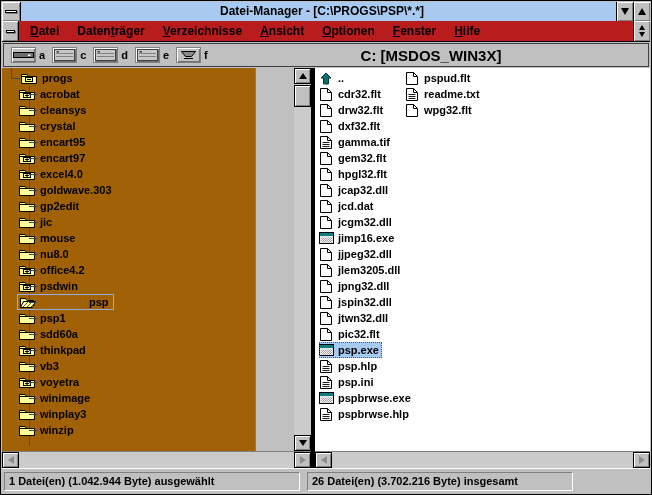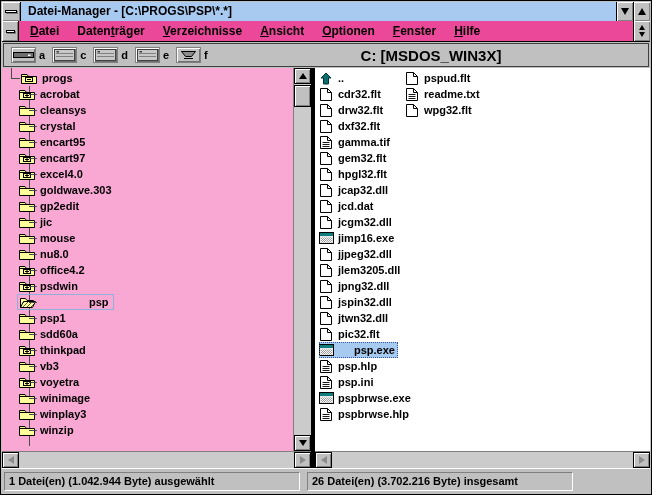--- a/index.html
+++ b/index.html
@@ -13,35 +13,35 @@
   .titlebar {
     position:absolute; left:1px; top:1px; right:1px; height:19px;
     background:var(--titlebar,#A8CAF0); display:flex; align-items:stretch;
   }
   .sysbox {
     width:19px; background:#C0C0C0; border-right:1px solid #000;
     display:flex; align-items:center; justify-content:center;
     box-shadow: inset 1px 1px 0 #fff, inset -1px -1px 0 #808080;
   }
   .sysbox .dash { width:12px; height:3px; background:#fff; border:1px solid #000; box-shadow:1px 1px 0 #808080; }
-  .title-text { flex:1; text-align:left; font-size:12px; font-weight:bold; color:#000; line-height:19px;
+  .title-text { flex:1; text-align:center; font-size:12px; font-weight:bold; color:#000; line-height:19px;
     white-space:nowrap; overflow:hidden;margin-left:7px; }
   .tb-btn {
     width:17px; background:#C0C0C0; border-left:1px solid #000;
     display:flex; align-items:center; justify-content:center;
     box-shadow: inset 1px 1px 0 #fff, inset -1px -1px 0 #808080;
   }
   .tri-dn { width:0; height:0; border-left:4px solid transparent; border-right:4px solid transparent; border-top:7px solid #000; }
   .tri-up { width:0; height:0; border-left:4px solid transparent; border-right:4px solid transparent; border-bottom:7px solid #000; }
   .tri-up.sm { border-left-width:3px; border-right-width:3px; border-bottom-width:5px; }
   .tri-dn.sm { border-left-width:3px; border-right-width:3px; border-top-width:5px; }
   
   .menubar {
     position:absolute; left:1px; top:20px; right:1px; height:21px;
-    background:#ec4899; border-bottom:1px solid #000; display:flex; align-items:stretch;
+    background:#b91c1c; border-bottom:1px solid #000; display:flex; align-items:stretch;
   }
   .childbox { width:17px; background:#C0C0C0; border-right:1px solid #000;
     display:flex; align-items:center; justify-content:center;
     box-shadow: inset 1px 1px 0 #fff, inset -1px -1px 0 #808080; }
   .childbox .dash { width:9px; height:3px; background:#fff; border:1px solid #000; box-shadow:1px 1px 0 #808080; }
   .menu-items { flex:1; display:flex; align-items:center; padding-left:2px; }
   .menu-item { font-size:12px; font-weight:bold; padding:0 9px; color:#000; white-space:nowrap; }
   .menu-item .hot { text-decoration:underline; }
   .restorebox { width:17px; background:#C0C0C0; border-left:1px solid #000;
     display:flex; flex-direction:column; gap:2px; align-items:center; justify-content:center;
@@ -51,22 +51,22 @@
   .drivebar-frame { position:absolute; left:1px; right:1px; top:1px; bottom:1px;
     border:1px solid #404040; display:flex; align-items:center; }
   .drive { display:flex; align-items:center; margin-left:7px; }
   .drive-btn { width:25px; height:16px; background:#C0C0C0;
     border:1px solid #808080; box-shadow: inset 1px 1px 0 #fff, inset -1px -1px 0 #707070;
     display:flex; align-items:center; justify-content:center; }
   .drive-letter { font-size:11px; font-weight:bold; margin-left:3px; color:#000; }
   .volume-label { position:absolute; left:220px; right:10px; text-align:center;
     font-size:15px; font-weight:bold; color:#000; }
   
-  .left-pane { position:absolute; left:1px; top:67px; width:292px; height:383px;
-    background:#f9a8d4; overflow:hidden; border-right:1px solid #808080; }
+  .left-pane { position:absolute; left:1px; top:67px; width:254px; height:383px;
+    background:#a16207; overflow:hidden; border-right:1px solid #808080; }
   .right-pane { position:absolute; left:314px; top:67px; right:1px; height:383px;
     background:#fff; overflow:hidden; }
   .splitbar { position:absolute; left:310px; top:67px; width:4px; height:400px; background:#000; }
   
   .vscroll { position:absolute; left:293px; top:67px; width:17px; height:383px; background:#CBCBCB; }
   .hscroll-left { position:absolute; left:1px; top:450px; width:309px; height:17px; background:#CBCBCB; border-top:1px solid #808080; }
   .hscroll-right { position:absolute; left:314px; top:450px; right:1px; height:17px; background:#CBCBCB; border-top:1px solid #808080; }
   .sb-btn { position:absolute; width:17px; height:16px; background:#C0C0C0; border:1px solid #000;
     box-shadow: inset 1px 1px 0 #fff, inset -1px -1px 0 #808080;
     display:flex; align-items:center; justify-content:center; }
@@ -86,21 +86,21 @@
   .tree-stub-v { position:absolute; left:9px; top:0; width:1px; height:10px; background:#4a4a4a; }
   .tree-stub-h { position:absolute; left:9px; top:10px; width:9px; height:1px; background:#4a4a4a; }
   .t-icon { width:18px; height:14px; display:inline-flex; flex:0 0 auto; }
   .t-label { margin-left:4px; }
   .tree-sel { display:inline-flex; align-items:center; border:1px solid #8FB0DC; padding:0 4px 0 1px; margin-left:-1px;gap:48px; }
   
   .file-col { position:absolute; top:2px; }
   .file-row { height:16px; display:flex; align-items:center; font-size:11px; font-weight:bold;
     color:#000; white-space:nowrap; width:max-content; padding-right:3px; }
   .f-icon { width:16px; height:15px; display:inline-flex; align-items:center; flex:0 0 auto; margin-right:3px; }
-  .file-sel { background:var(--selection,#A6CAF0); outline:1px dotted #36589C; outline-offset:-1px;gap:16px; }
+  .file-sel { background:var(--selection,#A6CAF0); outline:1px dotted #36589C; outline-offset:-1px; }
   
   .statusbar { position:absolute; left:1px; right:1px; top:467px; height:34px; background:#C0C0C0; border-top:1px solid #fff; }
   .status-box { position:absolute; top:3px; height:19px; background:#C0C0C0;
     border-top:1px solid #808080; border-left:1px solid #808080;
     border-bottom:1px solid #fff; border-right:1px solid #fff;
     font-size:11px; font-weight:bold; color:#000; line-height:17px; padding-left:4px; overflow:hidden; }
   .status-left { left:2px; width:296px; }
   .status-right { left:305px; width:266px; }
 </style>
 </head>

